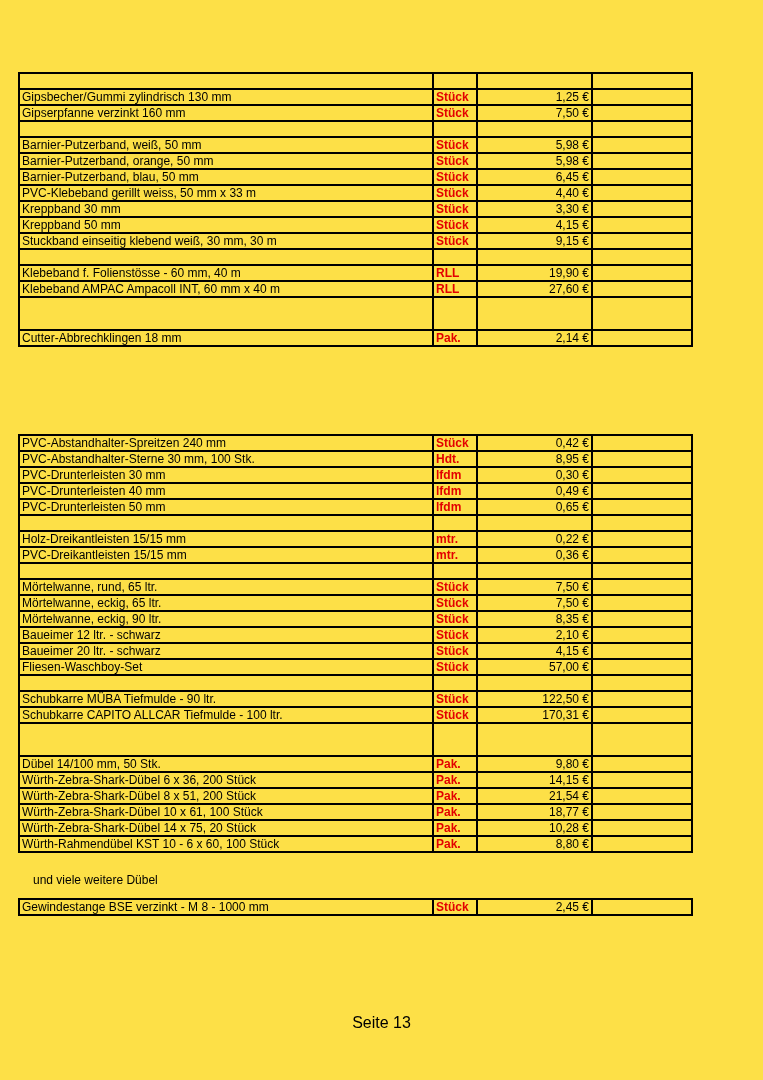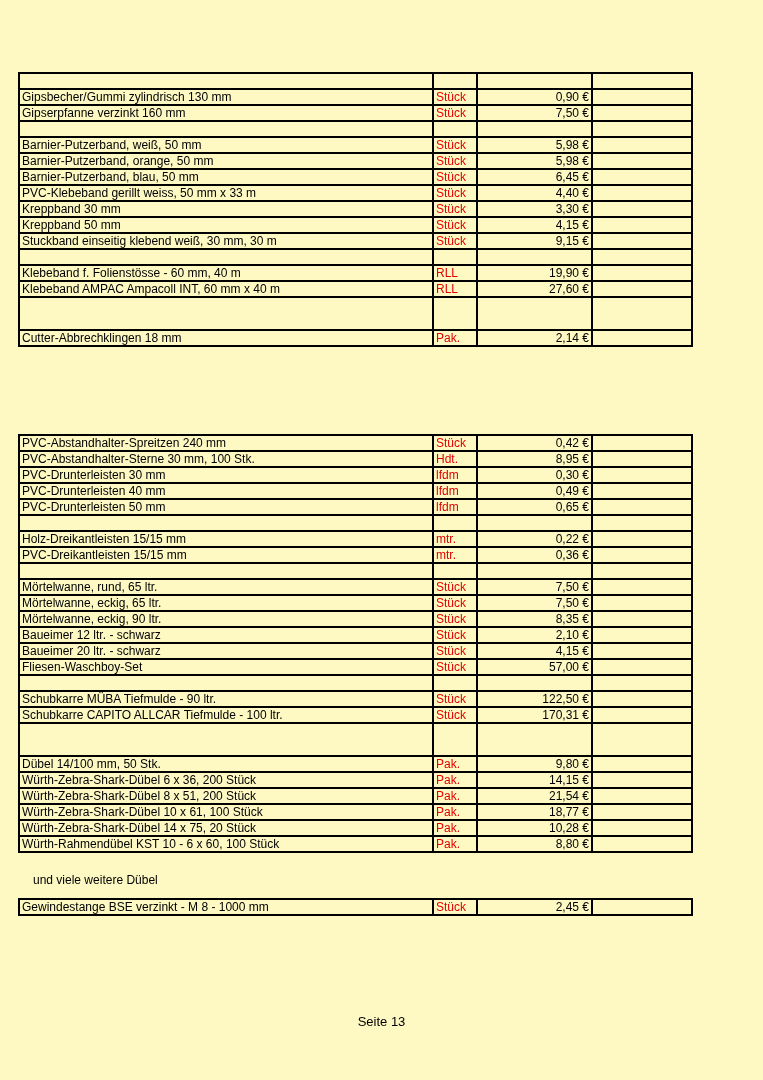--- a/index.html
+++ b/index.html
@@ -4,51 +4,51 @@
 <style>
   :root { --red: #e30000; --border: #000000; }
   html, body { margin: 0; padding: 0; background: #ffffff; }
   body {
     width: 763px; height: 1080px;
     font-family: "Liberation Sans", "DejaVu Sans", sans-serif;
     color: #000;
   }
   .sheet {
     position: relative; width: 763px; height: 1080px;
-    background: #fef9c3; overflow: hidden;
+    background: #fde047; overflow: hidden;
   }
   table.price-table {
     position: absolute; left: 18px;
     border-collapse: collapse; table-layout: fixed;
     width: 673px;
   }
   .c-desc  { width: 414px; }
   .c-unit  { width: 44px; }
   .c-price { width: 115px; }
   .c-blank { width: 100px; }
   table.price-table td {
     border: 2px solid var(--border);
     height: 14px;
     font-size: 12px;
     line-height: 13px;
     padding: 0 2px;
     overflow: hidden;
     white-space: nowrap;
     vertical-align: middle;
   }
-  td.unit  { color: var(--red); }
+  td.unit  { color: var(--red); font-weight: bold; }
   td.price { text-align: right; padding-right: 3px; }
   tr.tall td { height: 31px; }
   .note {
     position: absolute; left: 33px; top: 873px;
     font-size: 12px;
   }
   .footer {
     position: absolute; left: 0; top: 1014px; width: 763px;
-    text-align: center; font-size: 13px;
+    text-align: center; font-size: 16px;
   }
 </style>
 </head>
 <body>
 
 <div class="sheet">
 
   <table class="price-table" style="top:72px">
     <colgroup>
         <col class="c-desc">
@@ -59,21 +59,21 @@
     <tbody>
         <tr>
           <td class="desc"></td>
           <td class="unit"></td>
           <td class="price"></td>
           <td class="blank"></td>
         </tr>
         <tr>
           <td class="desc">Gipsbecher/Gummi zylindrisch 130 mm</td>
           <td class="unit">Stück</td>
-          <td class="price">0,90 €</td>
+          <td class="price">1,25 €</td>
           <td class="blank"></td>
         </tr>
         <tr>
           <td class="desc">Gipserpfanne verzinkt 160 mm</td>
           <td class="unit">Stück</td>
           <td class="price">7,50 €</td>
           <td class="blank"></td>
         </tr>
         <tr>
           <td class="desc"></td>

